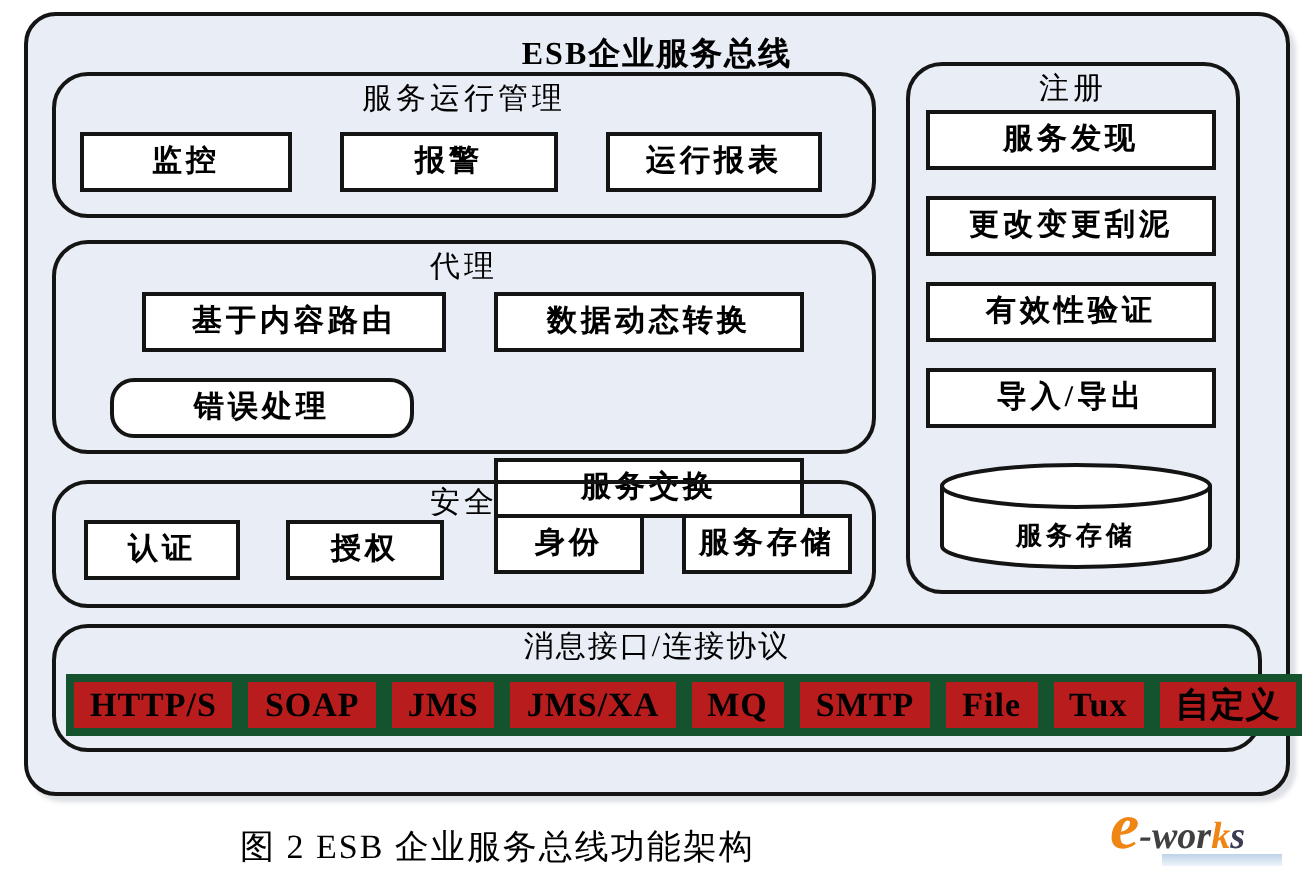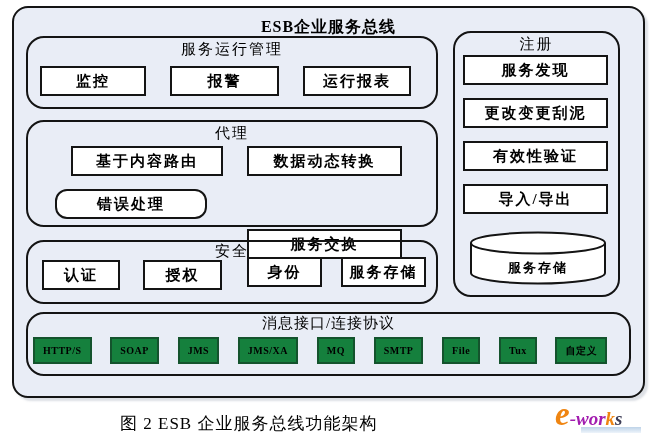--- a/index.html
+++ b/index.html
@@ -11,35 +11,35 @@
   .esb-title{position:absolute;left:0;top:9px;width:100%;text-align:center;
              font-weight:bold;font-size:16px;letter-spacing:1px;}
   .sec{position:absolute;border:2px solid #141414;border-radius:18px;}
   .sec-title{position:absolute;top:2px;left:0;width:100%;text-align:center;
              font-weight:normal;font-size:15px;letter-spacing:2px;}
   .box{position:absolute;background:#ffffff;border:2px solid #141414;
        text-align:center;font-weight:bold;font-size:15px;height:26px;line-height:26px;
        letter-spacing:2px;white-space:nowrap;}
   .proto-row{position:absolute;left:5px;right:22px;top:23px;display:flex;
              justify-content:space-between;align-items:center;}
-  .proto-box{background:#15803d;border:2px solid #14532d;height:23px;line-height:23px;
-             padding:0 8px;font-weight:bold;font-size:10px;text-align:center;
+  .proto-box{background:#b91c1c;border:4px solid #14532d;height:23px;line-height:23px;
+             padding:0 8px;font-weight:bold;font-size:17px;text-align:center;
              letter-spacing:0.5px;white-space:nowrap;}
   .cylinder{position:absolute;left:13px;top:198px;width:140px;height:56px;}
   .cyl-label{position:absolute;left:0;top:28px;width:100%;text-align:center;
              font-weight:bold;font-size:13px;letter-spacing:2px;}
   .caption{position:absolute;left:120px;top:412px;width:360px;text-align:left;
            font-size:17px;letter-spacing:1px;}
   .logo{position:absolute;right:4px;top:398px;width:92px;height:42px;}
   .logo-bar{position:absolute;left:26px;top:29px;width:60px;height:6px;
             background:linear-gradient(180deg,#bed3e8,#eef4fb);}
   .logo-text{position:absolute;left:0;top:0;width:100%;display:flex;
              align-items:baseline;font-style:italic;font-weight:bold;}
   .logo-e{font-size:33px;line-height:33px;color:#ef8512;}
-  .logo-wor{font-size:19px;color:#a21caf;}
+  .logo-wor{font-size:19px;color:#404040;}
   .logo-k{font-size:19px;color:#ef8512;}
   .logo-s{font-size:19px;color:#3c3c55;}
 </style>
 </head>
 <body>
 
 <div class="canvas">
 
   <div class="outer">
     <div class="esb-title">ESB企业服务总线</div>

